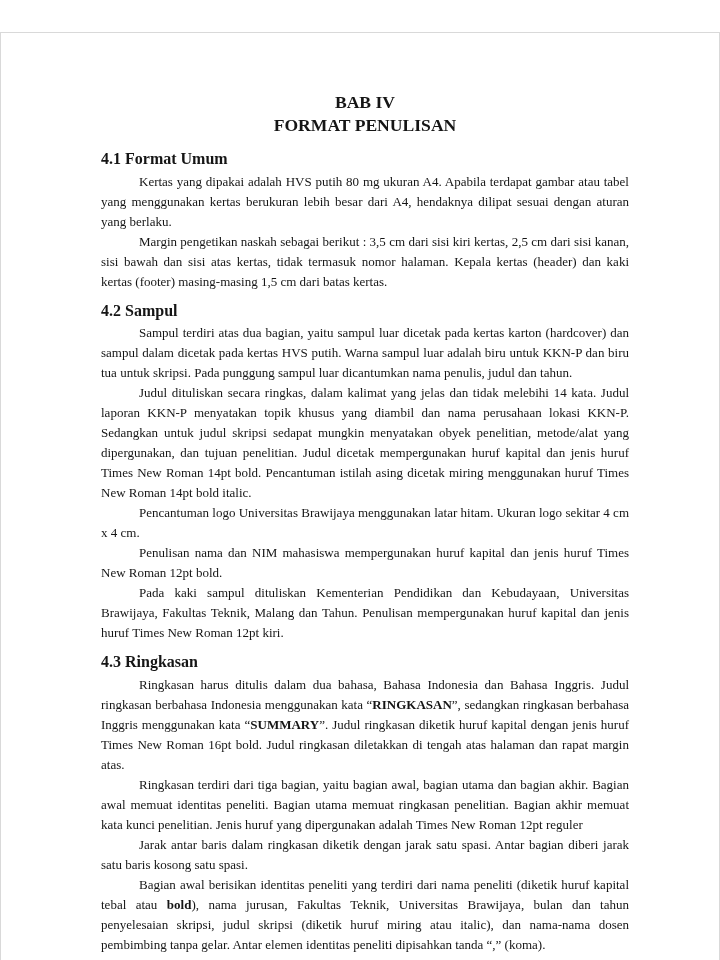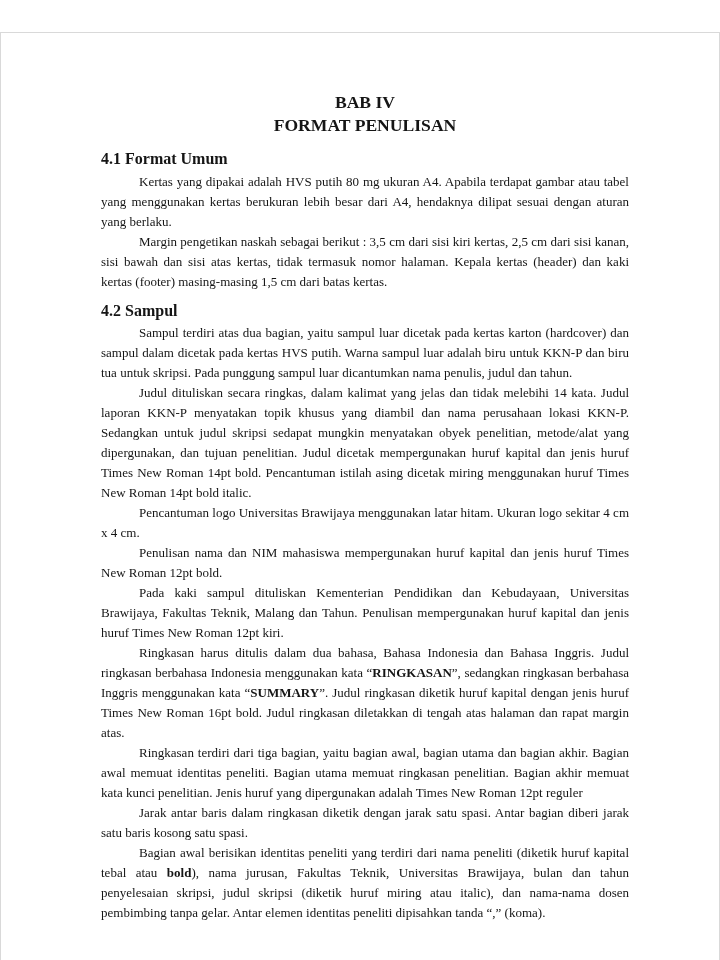--- a/index.html
+++ b/index.html
@@ -77,20 +77,21 @@
   <section>
     <h2 class="section-heading">4.2 Sampul</h2>
     <p class="para"><span>Sampul terdiri atas dua bagian, yaitu sampul luar dicetak pada kertas karton (</span><span class="it">hardcover</span><span>) dan sampul dalam dicetak pada kertas HVS putih. Warna sampul luar adalah biru untuk KKN-P dan biru tua untuk skripsi. Pada punggung sampul luar dicantumkan nama penulis, judul dan tahun.</span></p>
     <p class="para"><span>Judul dituliskan secara ringkas, dalam kalimat yang jelas dan tidak melebihi 14 kata. Judul laporan KKN-P menyatakan topik khusus yang diambil dan nama perusahaan lokasi KKN-P. Sedangkan untuk judul skripsi sedapat mungkin menyatakan obyek penelitian, metode/alat yang dipergunakan, dan tujuan penelitian. Judul dicetak mempergunakan huruf kapital dan jenis huruf Times New Roman 14pt bold. Pencantuman istilah asing dicetak miring menggunakan huruf Times New Roman 14pt bold italic.</span></p>
     <p class="para"><span>Pencantuman logo Universitas Brawijaya menggunakan latar hitam. Ukuran logo sekitar 4 cm x 4 cm.</span></p>
     <p class="para"><span>Penulisan nama dan NIM mahasiswa mempergunakan huruf kapital dan jenis huruf Times New Roman 12pt bold.</span></p>
     <p class="para"><span>Pada kaki sampul dituliskan Kementerian Pendidikan dan Kebudayaan, Universitas Brawijaya, Fakultas Teknik, Malang dan Tahun. Penulisan mempergunakan huruf kapital dan jenis huruf Times New Roman 12pt kiri.</span></p>
   </section>
 
   <section>
+    <h2 class="section-heading">4.3 Ringkasan</h2>
     <p class="para"><span>Ringkasan harus ditulis dalam dua bahasa, Bahasa Indonesia dan Bahasa Inggris. Judul ringkasan berbahasa Indonesia menggunakan kata “</span><span class="bd">RINGKASAN</span><span>”, sedangkan ringkasan berbahasa Inggris menggunakan kata “</span><span class="bd">SUMMARY</span><span>”. Judul ringkasan diketik huruf kapital dengan jenis huruf Times New Roman 16pt bold. Judul ringkasan diletakkan di tengah atas halaman dan rapat margin atas.</span></p>
     <p class="para"><span>Ringkasan terdiri dari tiga bagian, yaitu bagian awal, bagian utama dan bagian akhir. Bagian awal memuat identitas peneliti. Bagian utama memuat ringkasan penelitian. Bagian akhir memuat kata kunci penelitian. Jenis huruf yang dipergunakan adalah Times New Roman 12pt reguler</span></p>
     <p class="para"><span>Jarak antar baris dalam ringkasan diketik dengan jarak satu spasi. Antar bagian diberi jarak satu baris kosong satu spasi.</span></p>
     <p class="para"><span>Bagian awal berisikan identitas peneliti yang terdiri dari nama peneliti (diketik huruf kapital tebal atau </span><span class="it bd">bold</span><span>), nama jurusan, Fakultas Teknik, Universitas Brawijaya, bulan dan tahun penyelesaian skripsi, judul skripsi (diketik huruf miring atau </span><span class="it">italic</span><span>), dan nama-nama dosen pembimbing tanpa gelar. Antar elemen identitas peneliti dipisahkan tanda “,” (koma).</span></p>
   </section>
 
   <div class="page-footer">
     <span class="footer-left">Panduan Penulisan Karya Ilmiah Mahasiswa</span>
     <span class="footer-right">Hlm : 21</span>
   </div>

